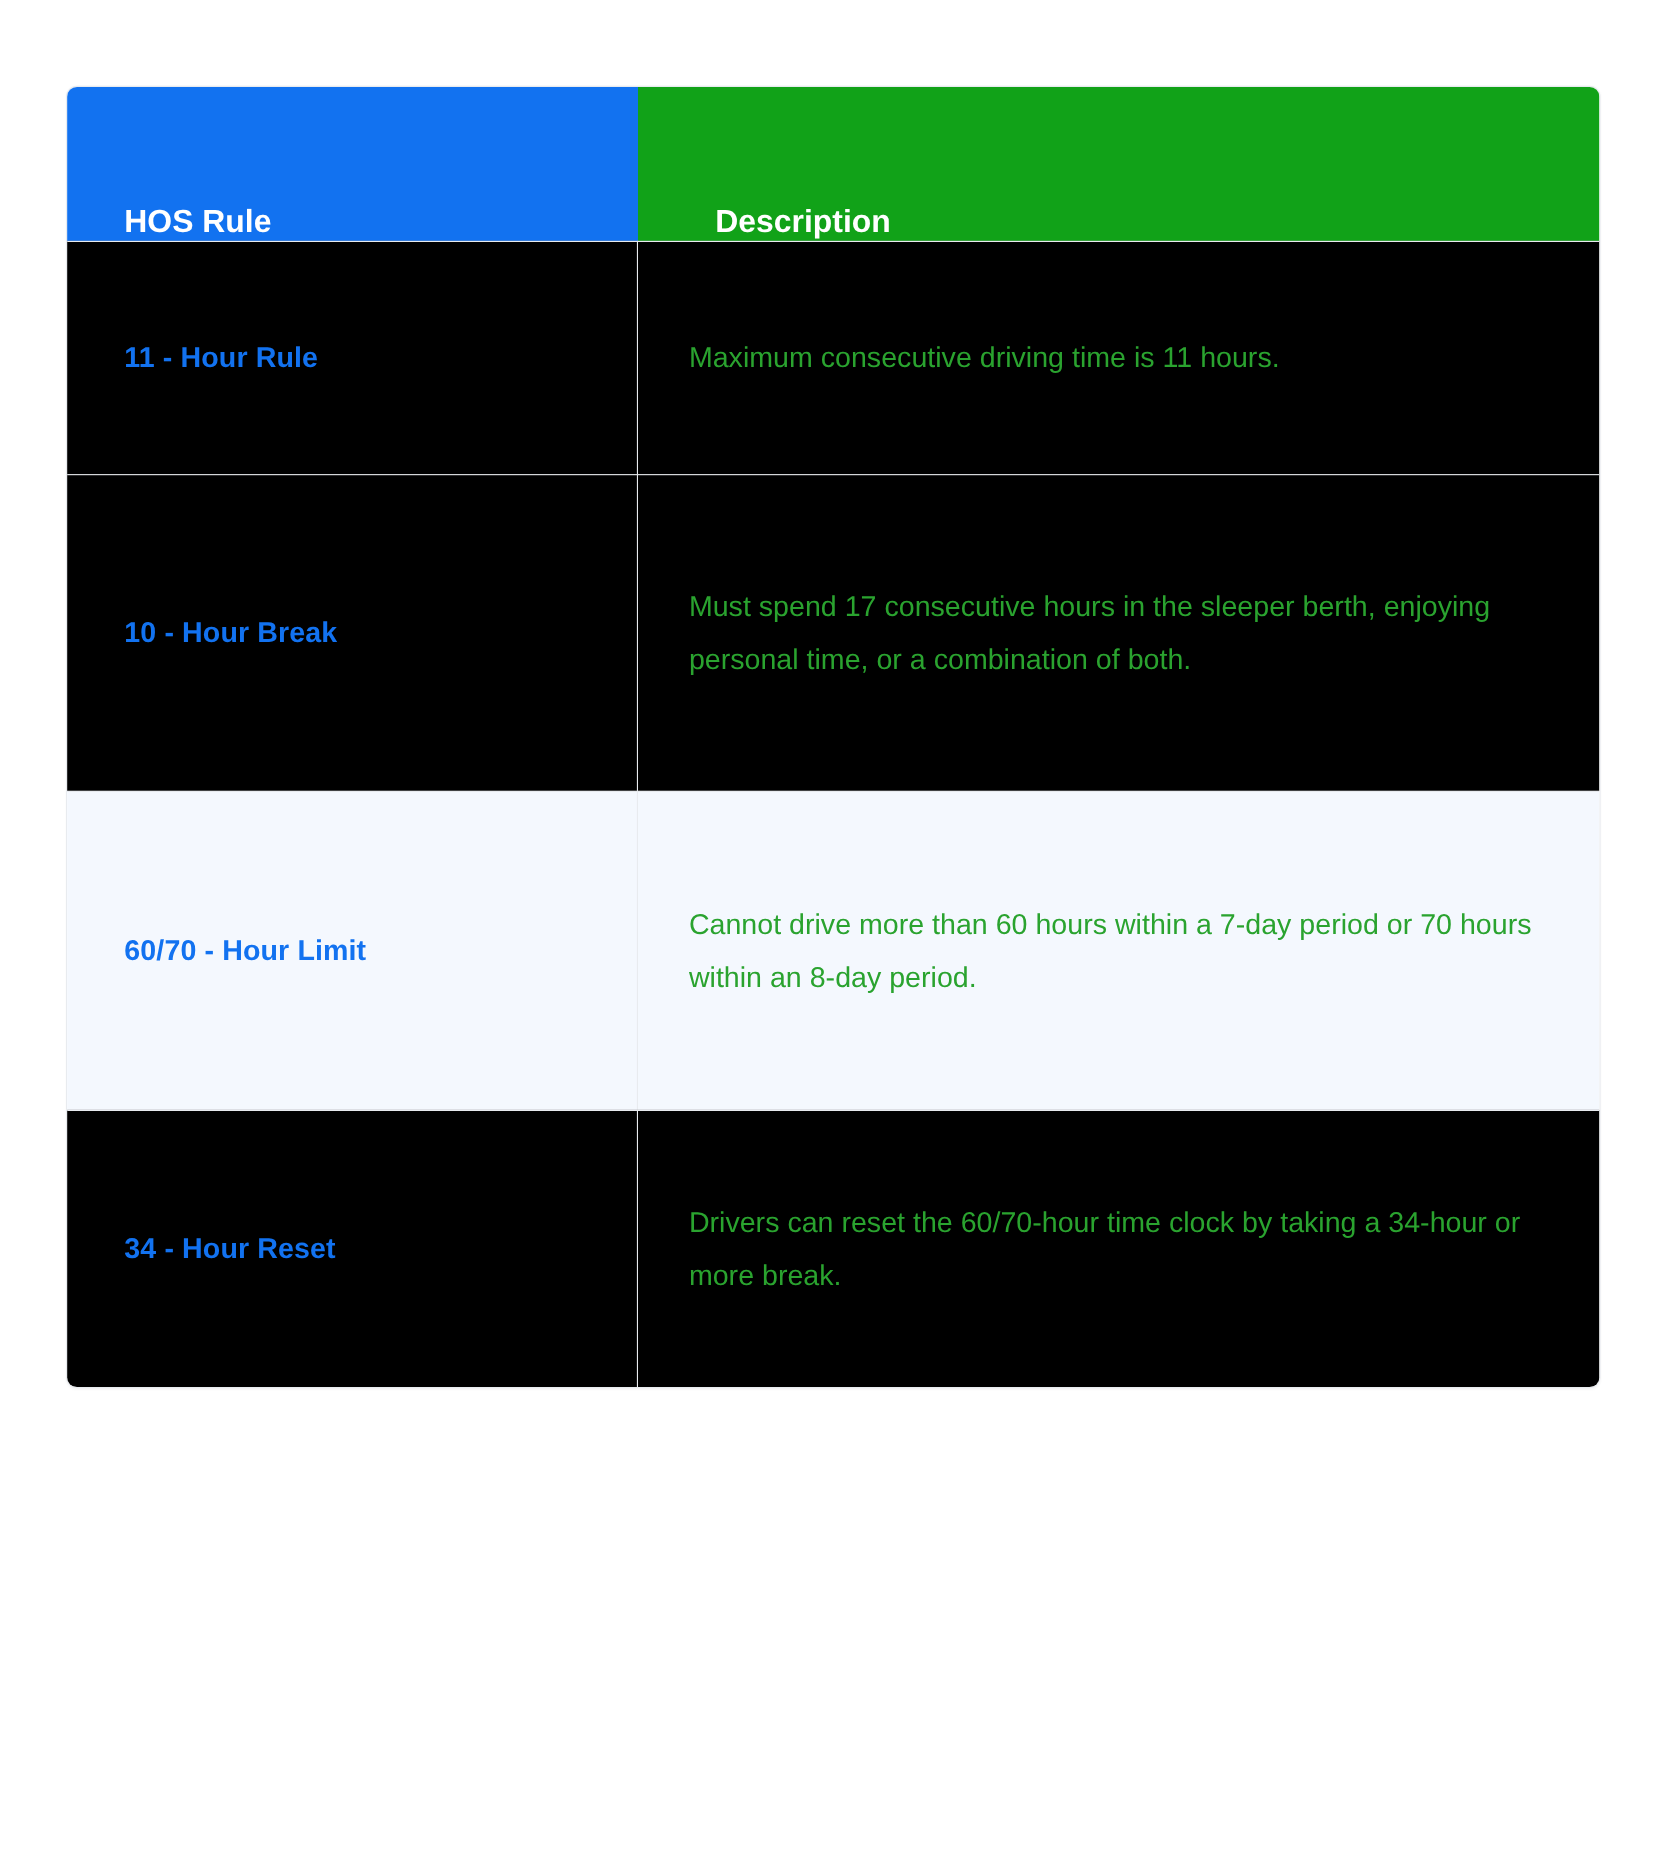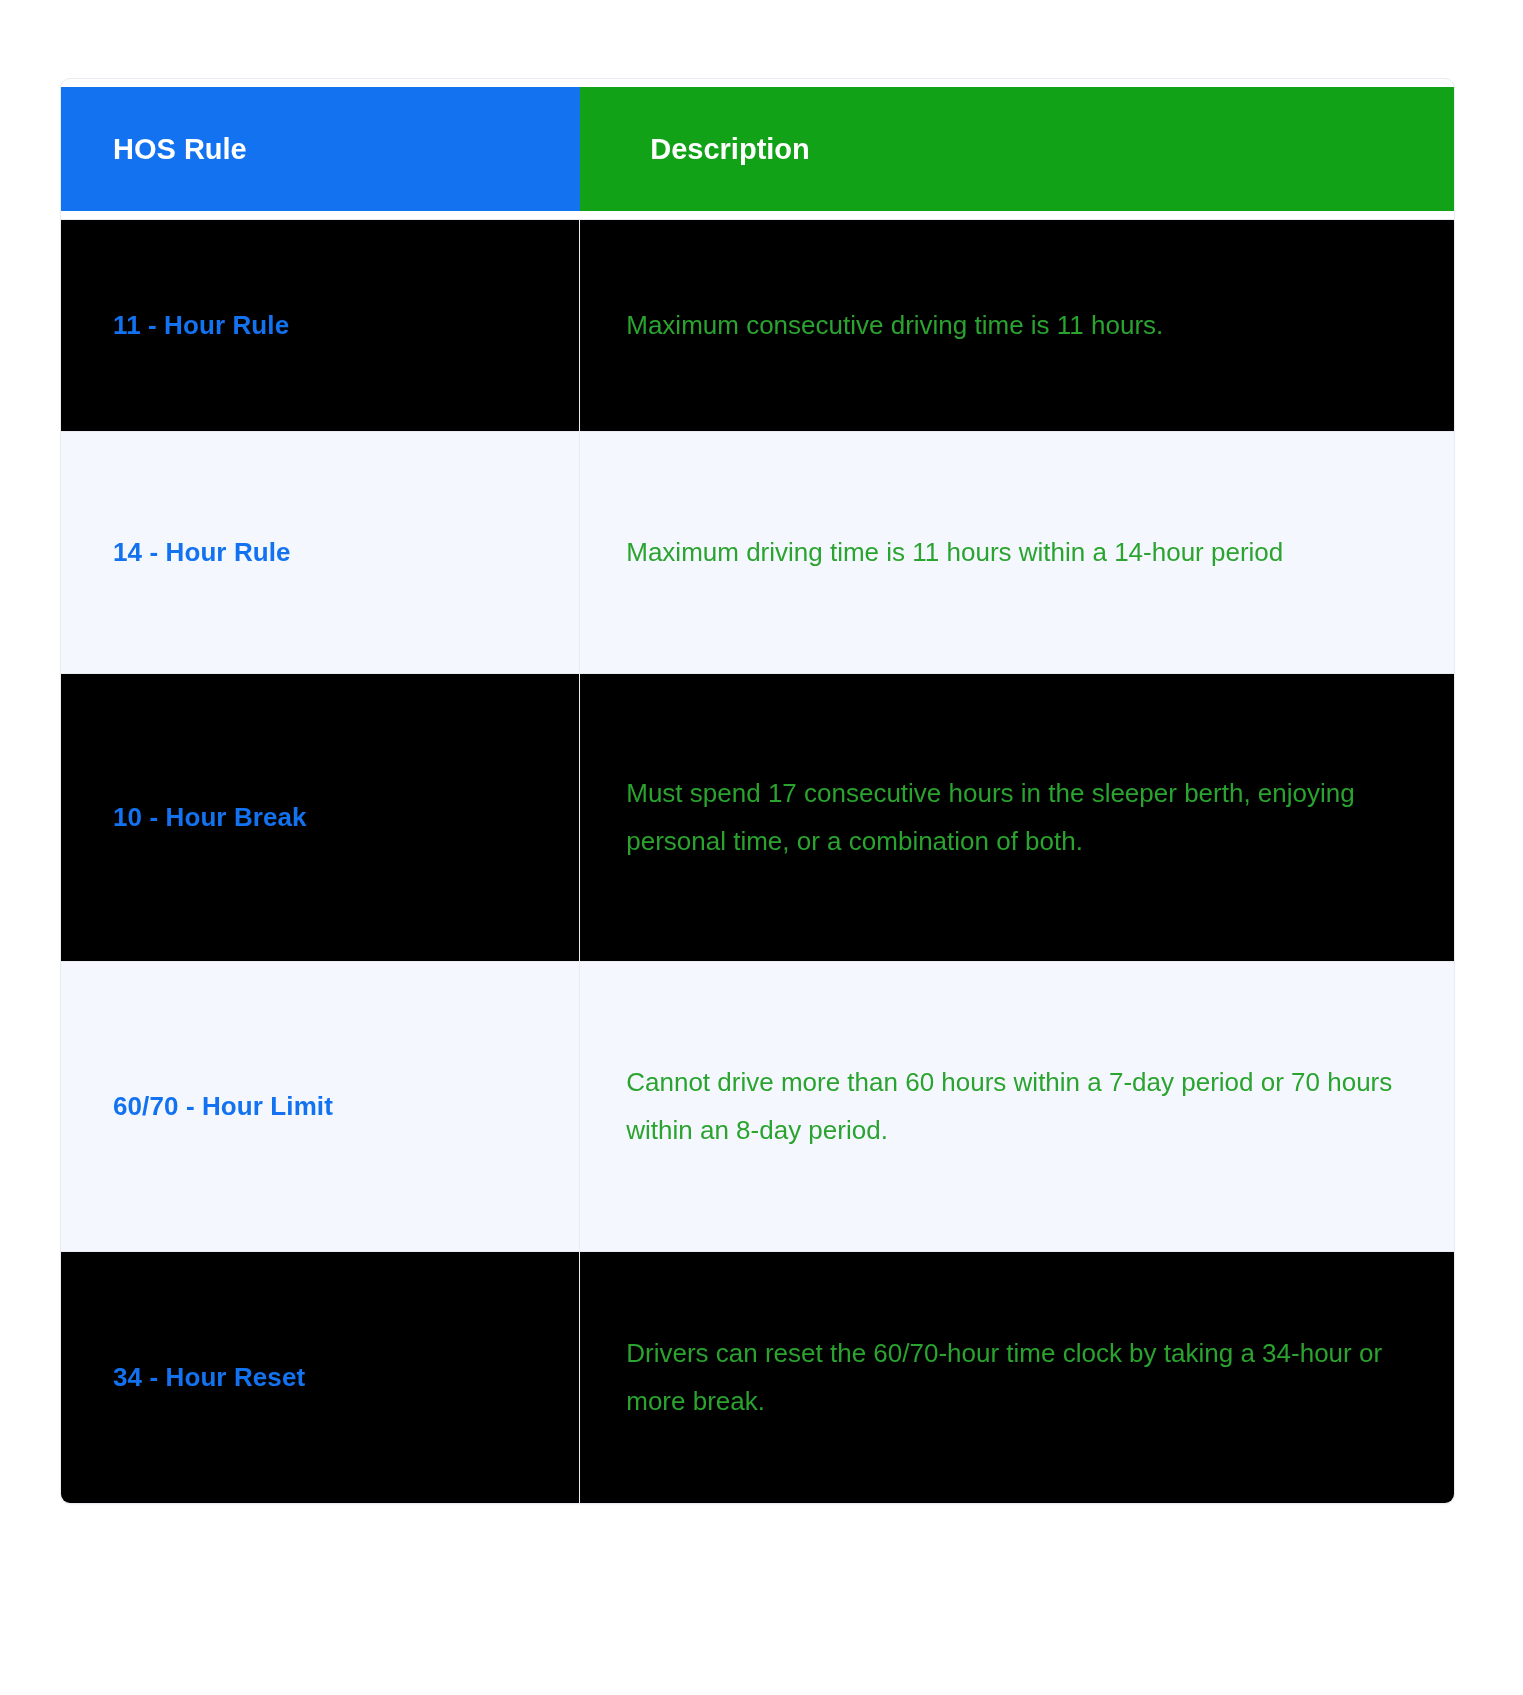--- a/index.html
+++ b/index.html
@@ -32,23 +32,23 @@
   .hos-table thead th {
     text-align: left;
     font-size: 29px;
     font-weight: bold;
     color: #ffffff;
     padding: 0;
     height: 140px;
     vertical-align: middle;
   }
   .th-inner {
-    height: 124px;
+    height: 140px;
     display: flex;
-    align-items: center;
+    align-items: flex-end;
   }
   .th-rule {
     background: #1272f0;
     padding-left: 52px;
   }
   .th-desc {
     background: #11a218;
     padding-left: 70px;
   }
 
@@ -107,24 +107,20 @@
         </th>
       </tr>
     </thead>
     <tbody>
 
       <tr class="row-odd r1">
         <td class="col-rule">11 - Hour Rule</td>
         <td class="col-desc">Maximum consecutive driving time is 11 hours.</td>
       </tr>
 
-      <tr class="row-even r2">
-        <td class="col-rule">14 - Hour Rule</td>
-        <td class="col-desc">Maximum driving time is 11 hours within a 14-hour period</td>
-      </tr>
 
       <tr class="row-odd r3">
         <td class="col-rule">10 - Hour Break</td>
         <td class="col-desc">Must spend 17 consecutive hours in the sleeper berth, enjoying personal time, or a combination of both.</td>
       </tr>
 
       <tr class="row-even r4">
         <td class="col-rule">60/70 - Hour Limit</td>
         <td class="col-desc">Cannot drive more than 60 hours within a 7-day period or 70 hours within an 8-day period.</td>
       </tr>

